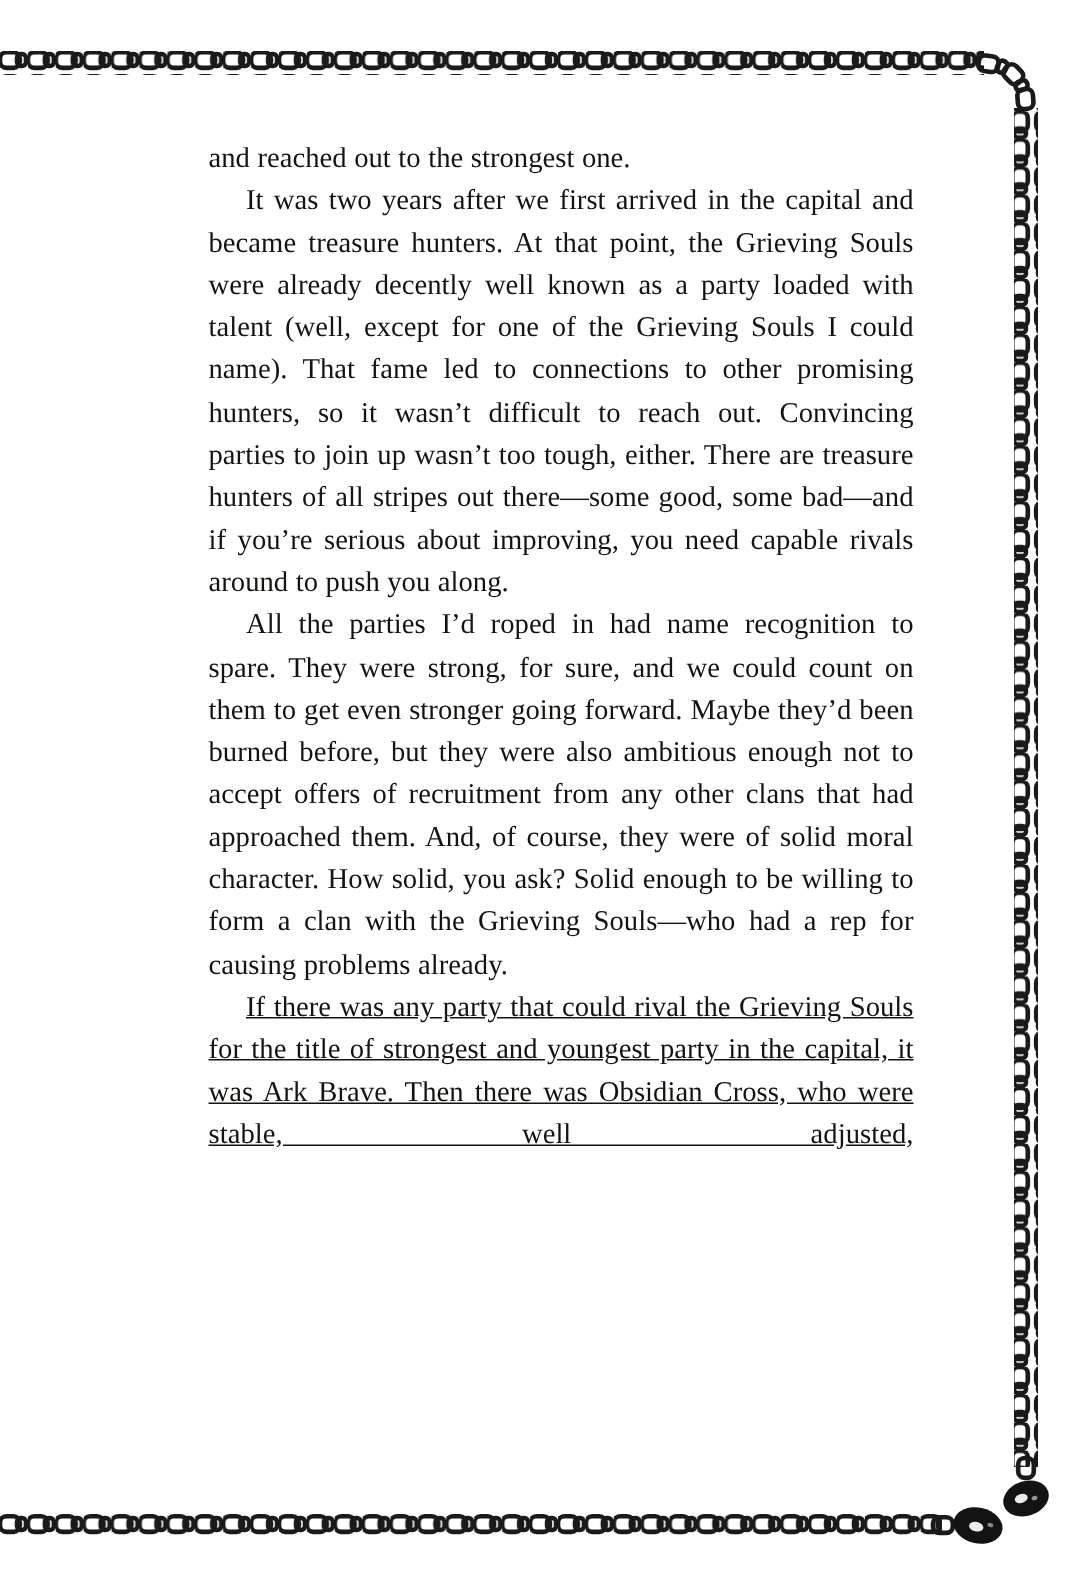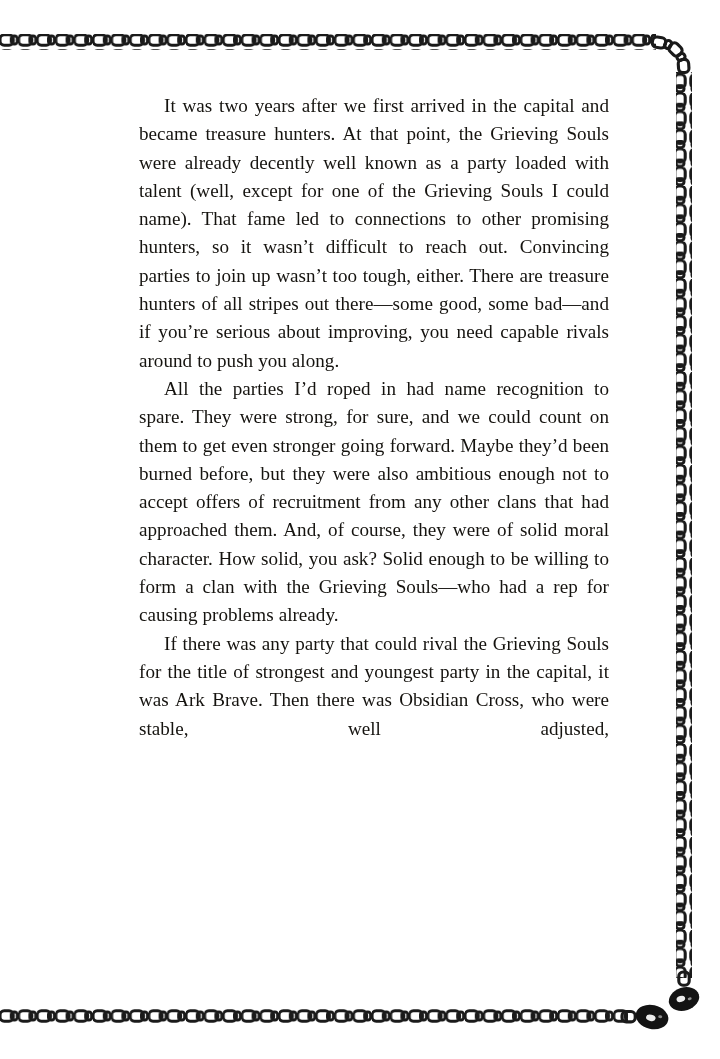--- a/index.html
+++ b/index.html
@@ -49,20 +49,21 @@
     text-justify: inter-word;
     hyphens: none;
     letter-spacing: 0.02px;
     word-spacing: 0.2px;
   }
   .para.indent {
     text-indent: 25px;
   }
   .para:last-child {
     text-align-last: justify;
+    text-decoration: underline;
   }
 </style>
 </head>
 <body>
 
 <div id="page">
 
   <svg class="chain-frame" viewBox="0 0 720 1059" width="720" height="1059" xmlns="http://www.w3.org/2000/svg">
     <defs>
 
@@ -143,18 +144,19 @@
       </g>
       <g transform="translate(652,1017) rotate(12)">
         <ellipse cx="0" cy="0" rx="16.5" ry="12" fill="#131313"></ellipse>
         <ellipse cx="-1" cy="1" rx="4.8" ry="3.2" fill="#ffffff" opacity="0.92"></ellipse>
         <ellipse cx="8" cy="-2" rx="2.0" ry="1.4" fill="#ffffff" opacity="0.5"></ellipse>
       </g>
     </g>
   </svg>
 
   <div class="text-column">
+    <p class="para">and reached out to the strongest one.</p>
     <p class="para indent">It was two years after we first arrived in the capital and became treasure hunters. At that point, the Grieving Souls were already decently well known as a party loaded with talent (well, except for one of the Grieving Souls I could name). That fame led to connections to other promising hunters, so it wasn’t difficult to reach out. Convincing parties to join up wasn’t too tough, either. There are treasure hunters of all stripes out there—some good, some bad—and if you’re serious about improving, you need capable rivals around to push you along.</p>
     <p class="para indent">All the parties I’d roped in had name recognition to spare. They were strong, for sure, and we could count on them to get even stronger going forward. Maybe they’d been burned before, but they were also ambitious enough not to accept offers of recruitment from any other clans that had approached them. And, of course, they were of solid moral character. How solid, you ask? Solid enough to be willing to form a clan with the Grieving Souls—who had a rep for causing problems already.</p>
     <p class="para indent">If there was any party that could rival the Grieving Souls for the title of strongest and youngest party in the capital, it was Ark Brave. Then there was Obsidian Cross, who were stable, well adjusted,</p>
   </div>
 
 </div>
 
 </body></html>

